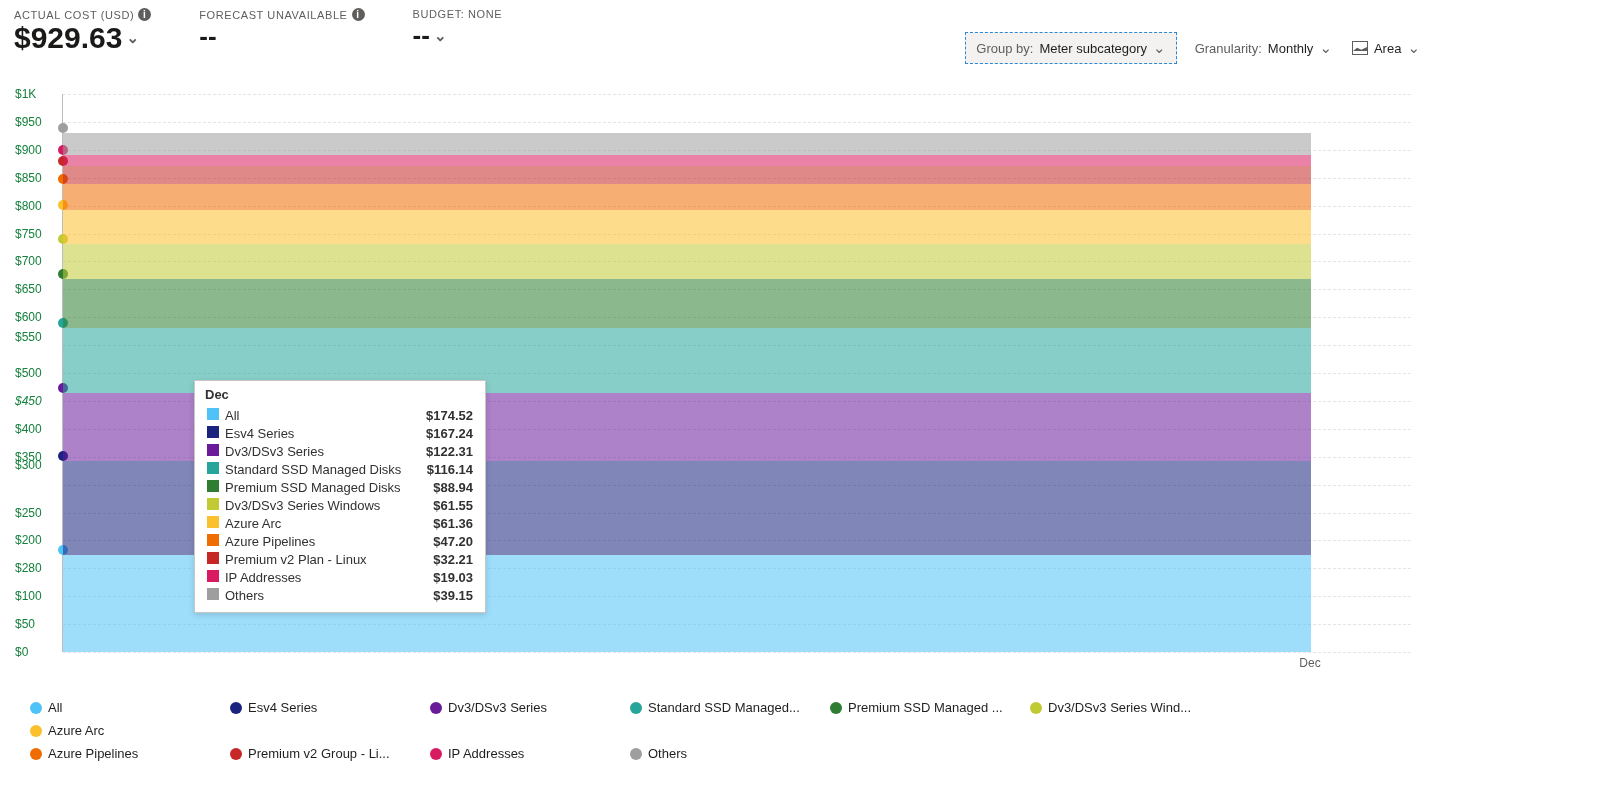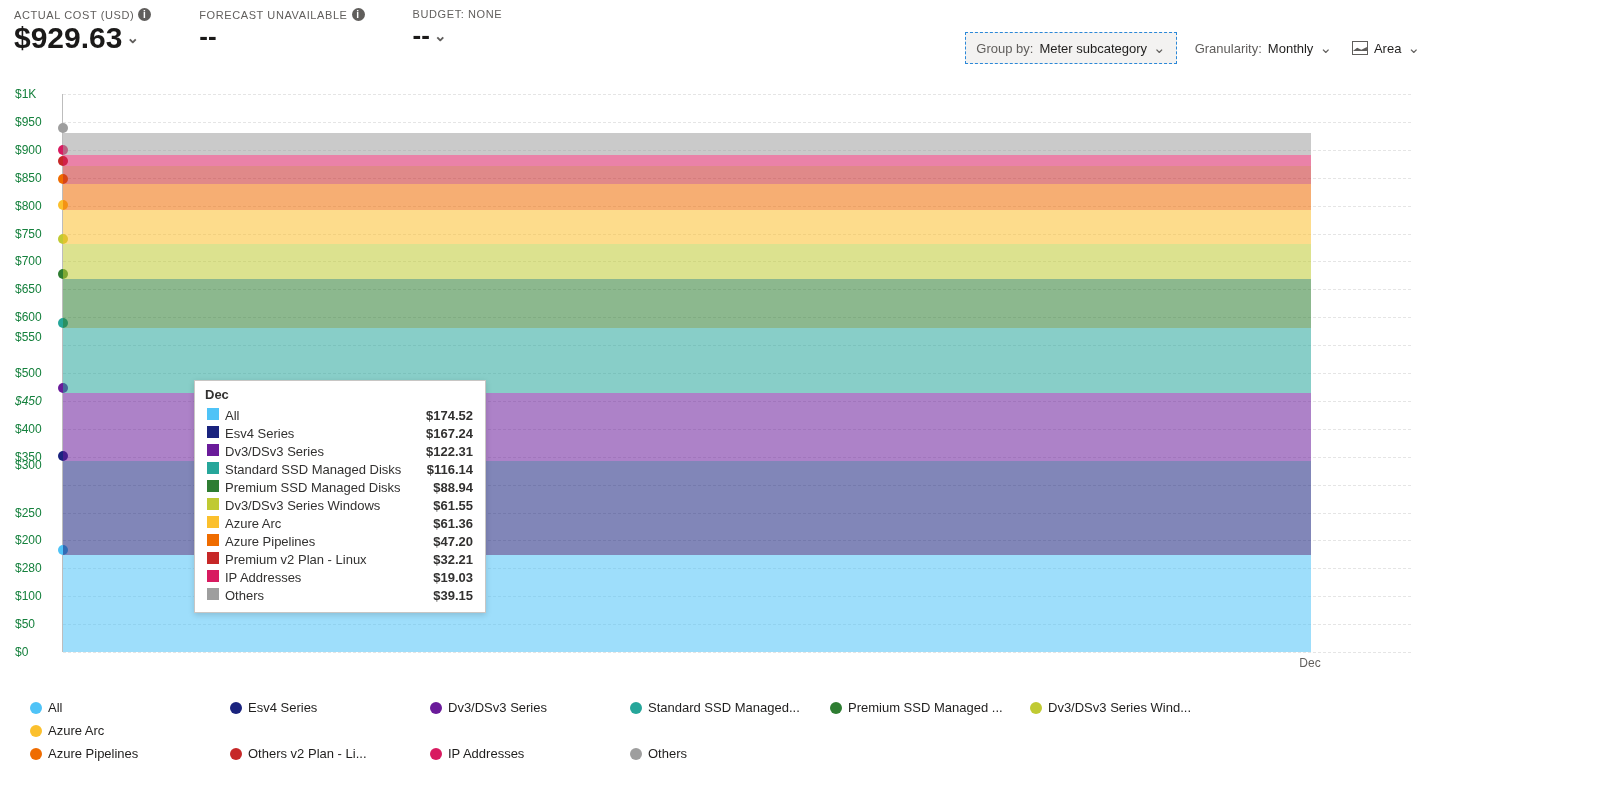--- a/index.html
+++ b/index.html
@@ -322,21 +322,21 @@
           <span class="legend-text">Azure Arc</span>
         </div>
       </div>
       <div class="legend-row">
         <div class="legend-item">
           <span class="legend-sw" style="background:#ef6c00"></span>
           <span class="legend-text">Azure Pipelines</span>
         </div>
         <div class="legend-item">
           <span class="legend-sw" style="background:#c62828"></span>
-          <span class="legend-text">Others v2 Plan - Li...</span>
+          <span class="legend-text">Premium v2 Group - Li...</span>
         </div>
         <div class="legend-item">
           <span class="legend-sw" style="background:#d81b60"></span>
           <span class="legend-text">IP Addresses</span>
         </div>
         <div class="legend-item">
           <span class="legend-sw" style="background:#9e9e9e"></span>
           <span class="legend-text">Others</span>
         </div>
       </div>

